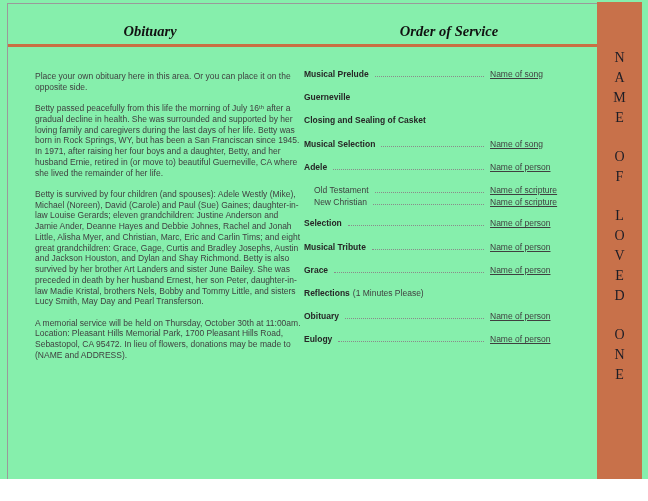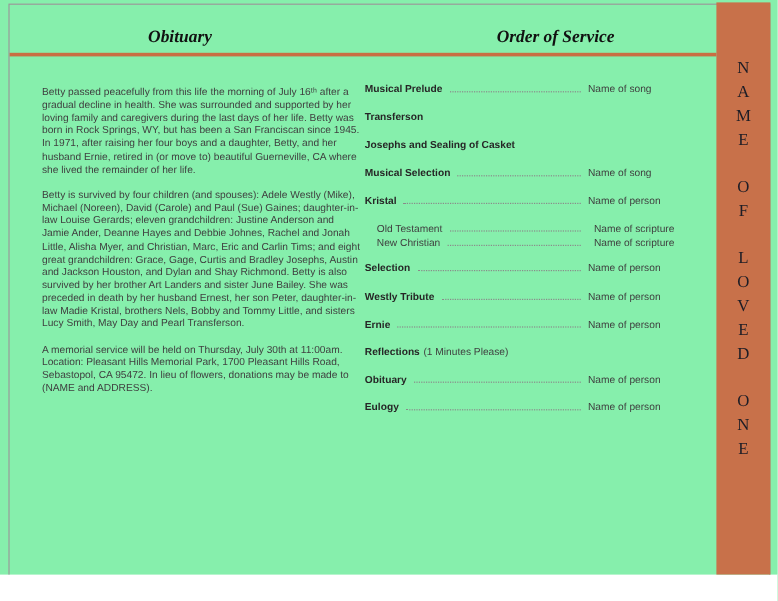--- a/index.html
+++ b/index.html
@@ -14,40 +14,40 @@
   .header-rule {
     position:absolute; left:8px; top:44px; width:589px; height:3px;
     background:#C96F43;
   }
   .title {
     position:absolute; top:23px; height:18px;
     font-family:"Liberation Serif", serif; font-style:italic; font-weight:bold;
     font-size:14.5px; color:#111111; text-align:center; white-space:nowrap;
   }
   .title-left  { left:8px;   width:284px; }
-  .title-right { left:332px; width:262px; }
+  .title-right { left:318px; width:262px; }
   .obituary-block {
     position:absolute; left:35px; top:71px; width:268px;
     font-size:8.5px; line-height:10.75px; color:#3f3f3f;
   }
   .obituary-block p { margin:0 0 10.5px 0; }
   .order-block {
     position:absolute; left:304px; top:69px; width:258px;
     font-size:8.5px; color:#3f3f3f;
   }
   .order-row { display:flex; align-items:baseline; margin-bottom:13.2px; }
   .order-row.tight { margin-bottom:2.5px; }
   .order-label { font-weight:bold; color:#262626; white-space:nowrap; }
   .order-suffix { margin-left:3px; white-space:nowrap; }
   .leader {
     flex:1 1 auto; min-width:10px; align-self:flex-end;
     border-bottom:1px dotted #8a8a8a; margin:0 6px 2px 6px;
   }
-  .value { flex:0 0 72px; white-space:nowrap; }
-  .sub-wrap { margin-bottom:11px;text-align:right; }
+  .value { flex:0 0 72px; white-space:nowrap;text-decoration:underline; }
+  .sub-wrap { margin-bottom:11px; }
   .sub-wrap .order-row { padding-left:10px; }
   .sub-wrap .order-label { font-weight:normal; color:#3f3f3f; }
   .side-banner {
     position:absolute; left:597px; top:2px; width:45px; height:493px;
     background:#C8714A; box-sizing:border-box; padding-top:46px;
     display:flex; flex-direction:column; align-items:center;
     font-family:"Liberation Serif", serif; font-size:14px; color:#1d1d26;
   }
   .side-word { display:flex; flex-direction:column; align-items:center; margin-bottom:19px; }
   .side-letter { line-height:20px; }
@@ -57,44 +57,45 @@
 
 <div class="canvas">
   <div class="page-frame"></div>
 
   <div class="title title-left">Obituary</div>
   <div class="title title-right">Order of Service</div>
 
   <div class="header-rule" style="background: rgb(201, 111, 67);"></div>
 
   <div class="obituary-block" id="obituary-block">
+      <p>Place your own obituary here in this area. Or you can place it on the opposite side.</p>
       <p>Betty passed peacefully from this life the morning of July 16ᵗʰ after a gradual decline in health.  She was surrounded and supported by her loving family and caregivers during the last days of her life.  Betty was born in Rock Springs, WY, but has been a San Franciscan since 1945.  In 1971, after raising her four boys and a daughter, Betty, and her husband Ernie, retired in (or move to) beautiful Guerneville, CA where she lived the remainder of her life.</p>
       <p>Betty is survived by four children (and spouses): Adele Westly (Mike), Michael (Noreen), David (Carole) and Paul (Sue) Gaines;  daughter-in-law Louise Gerards;  eleven grandchildren: Justine Anderson and Jamie Ander, Deanne Hayes and Debbie Johnes, Rachel and Jonah Little, Alisha Myer, and Christian, Marc, Eric and Carlin Tims;  and eight great grandchildren: Grace, Gage, Curtis and Bradley Josephs, Austin and Jackson Houston, and Dylan and Shay Richmond.  Betty is also survived by her brother Art Landers and sister June Bailey.  She was preceded in death by her husband Ernest, her son Peter, daughter-in-law Madie Kristal, brothers Nels, Bobby and Tommy Little, and sisters Lucy Smith, May Day and Pearl Transferson.</p>
-      <p>A memorial service will be held on Thursday, July 30th at 11:00am.  Location:  Pleasant Hills Memorial Park, 1700 Pleasant Hills Road, Sebastopol, CA 95472.  In lieu of flowers, donations may be made to (NAME and ADDRESS).</p>
+      <p>A memorial service will be held on Thursday, October 30th at 11:00am.  Location:  Pleasant Hills Memorial Park, 1700 Pleasant Hills Road, Sebastopol, CA 95472.  In lieu of flowers, donations may be made to (NAME and ADDRESS).</p>
     </div>
 
   <div class="order-block" id="order-block">
       <div class="order-row">
         <span class="order-label">Musical Prelude</span>
         <span class="leader"></span>
         <span class="value">Name of song</span>
       </div>
       <div class="order-row">
-        <span class="order-label">Transferson</span>
+        <span class="order-label">Guerneville</span>
       </div>
       <div class="order-row">
-        <span class="order-label">Josephs and Sealing of Casket</span>
+        <span class="order-label">Closing and Sealing of Casket</span>
       </div>
       <div class="order-row">
         <span class="order-label">Musical Selection</span>
         <span class="leader"></span>
         <span class="value">Name of song</span>
       </div>
       <div class="order-row">
-        <span class="order-label">Kristal</span>
+        <span class="order-label">Adele</span>
         <span class="leader"></span>
         <span class="value">Name of person</span>
       </div>
       <div class="sub-wrap">
         <div class="order-row tight">
           <span class="order-label">Old Testament</span>
           <span class="leader"></span>
           <span class="value">Name of scripture</span>
         </div>
         <div class="order-row tight">
@@ -102,26 +103,26 @@
           <span class="leader"></span>
           <span class="value">Name of scripture</span>
         </div>
       </div>
       <div class="order-row">
         <span class="order-label">Selection</span>
         <span class="leader"></span>
         <span class="value">Name of person</span>
       </div>
       <div class="order-row">
-        <span class="order-label">Westly Tribute</span>
+        <span class="order-label">Musical Tribute</span>
         <span class="leader"></span>
         <span class="value">Name of person</span>
       </div>
       <div class="order-row">
-        <span class="order-label">Ernie</span>
+        <span class="order-label">Grace</span>
         <span class="leader"></span>
         <span class="value">Name of person</span>
       </div>
       <div class="order-row">
         <span class="order-label">Reflections</span>
         <span class="order-suffix">(1 Minutes Please)</span>
       </div>
       <div class="order-row">
         <span class="order-label">Obituary</span>
         <span class="leader"></span>

